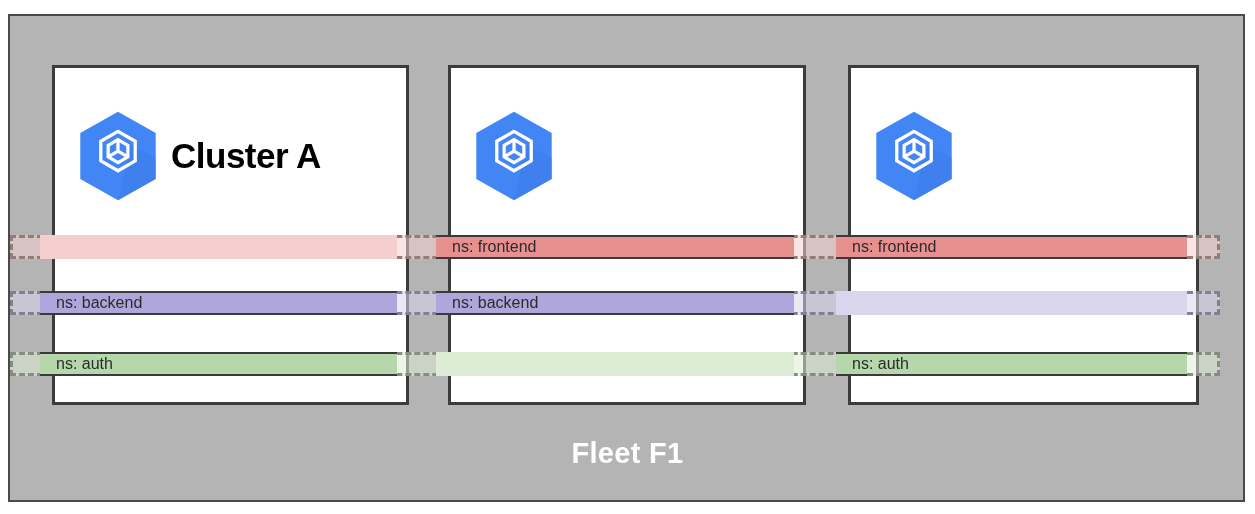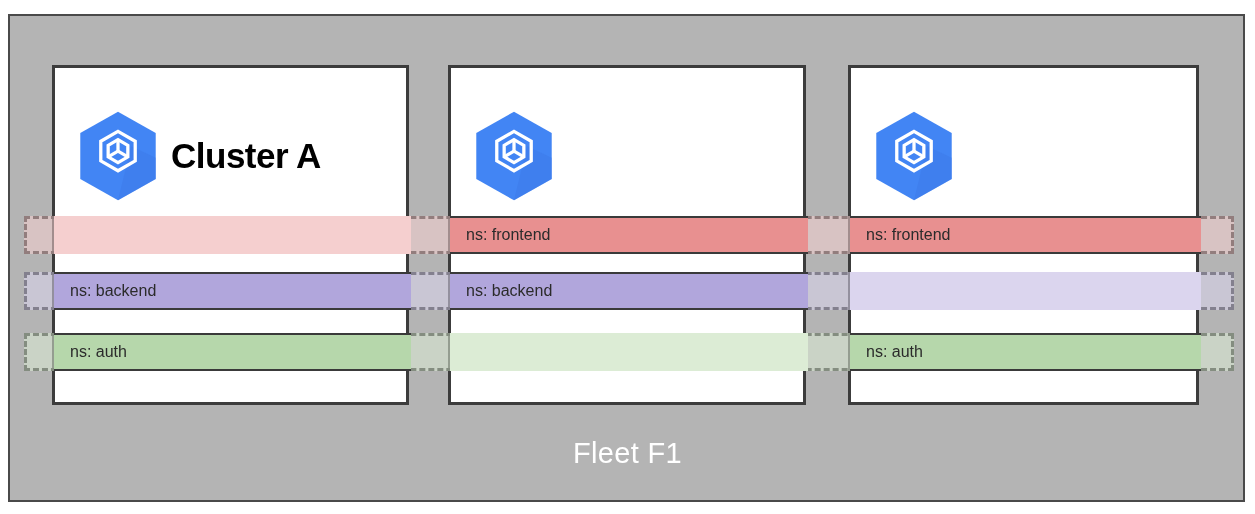--- a/index.html
+++ b/index.html
@@ -50,28 +50,29 @@
     font-weight:bold;
     color:#000000;
     letter-spacing:-0.5px;
     margin-left:12px;
     white-space:nowrap;
   }
 
   
   .ns-band{
     position:absolute;
-    left:24px;
+    left:10px;
     width:1210px;
-    height:38px;
+    height:24px;
     border-top:3px dashed #1a1a1a;
     border-bottom:3px dashed #1a1a1a;
     box-sizing:border-box;
     z-index:3;
     pointer-events:none;
+    margin-top:19px;
   }
   .ns-band.frontend{top:216px;}
   .ns-band.backend {top:272px;text-align:right;}
   .ns-band.auth    {top:333px;}
 
   
   .ns-cap{
     position:absolute;top:-3px;bottom:-3px;width:36px;
     box-sizing:border-box;
   }
@@ -104,21 +105,21 @@
     opacity:0.55;
   }
 
   
   .fleet-label{
     position:absolute;
     left:0;right:0;
     top:437px;
     text-align:center;
     font-size:29px;
-    font-weight:normal;
+    font-weight:bold;
     color:#ffffff;
     letter-spacing:0.3px;
     z-index:5;
   }
 </style>
 </head>
 <body>
 
 <div id="stage">
 

